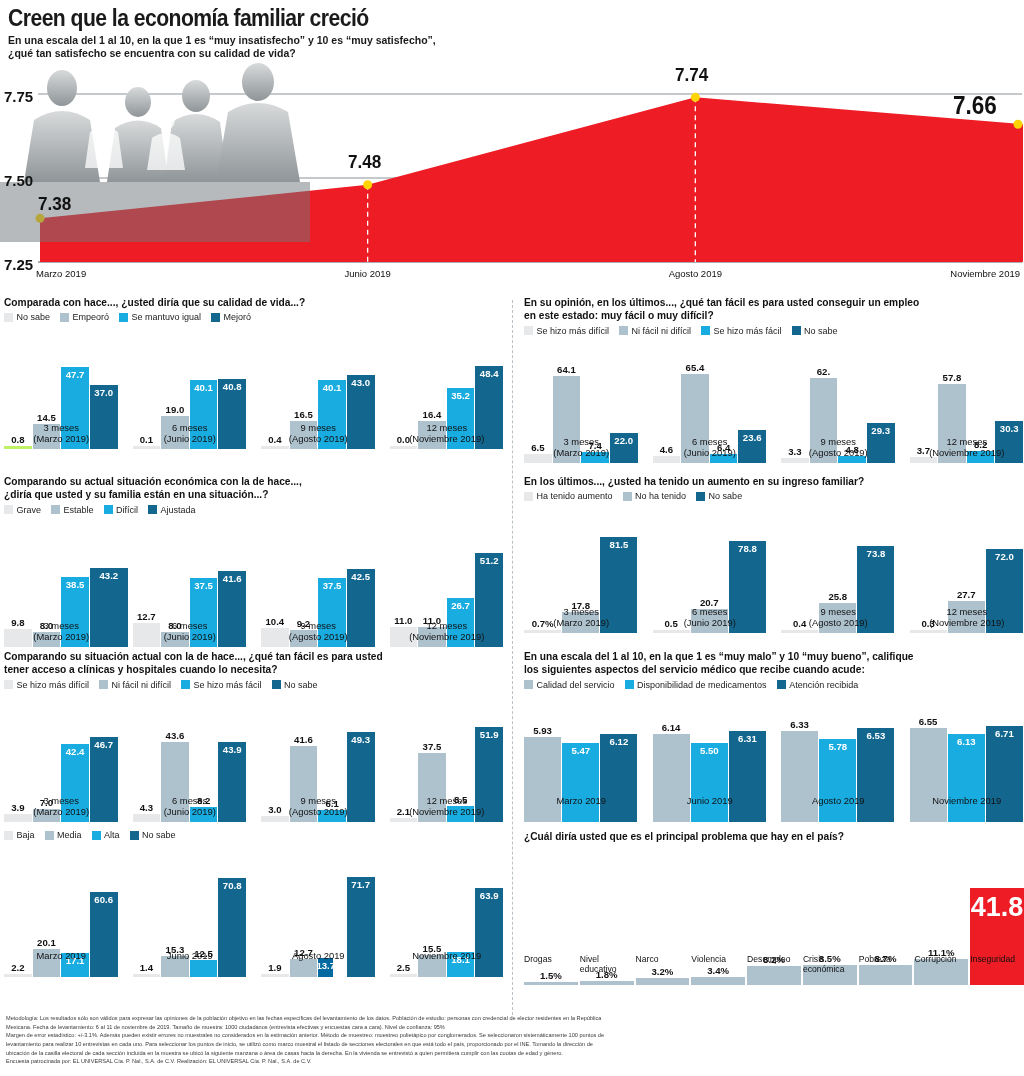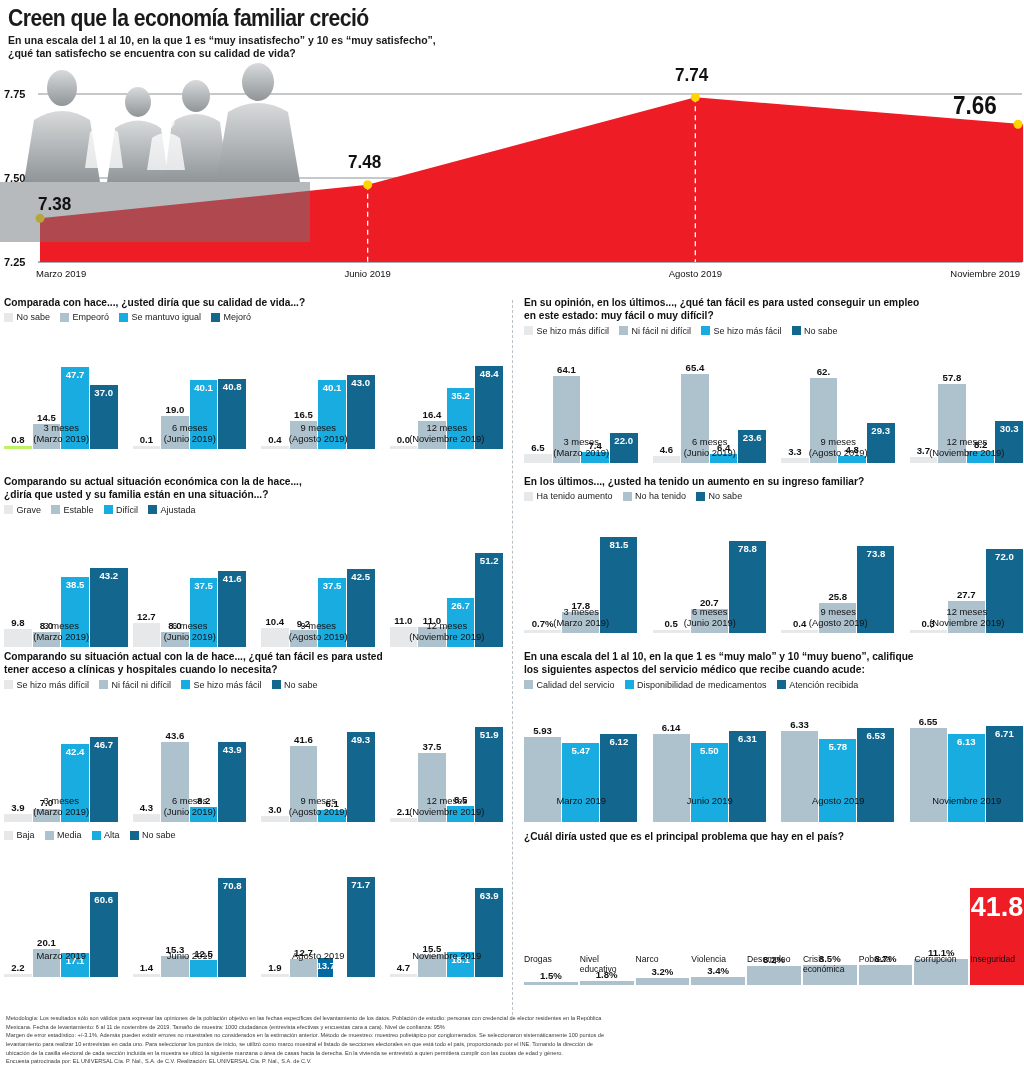--- a/index.html
+++ b/index.html
@@ -23,21 +23,21 @@
   }
   .sub-q { font-size:10.5px; font-weight:bold; line-height:1.25; margin:0; }
 
   
   .hero { position:relative; width:1024px; height:230px; margin-top:2px; }
   .hero svg { position:absolute; left:0; top:0; }
   .hero-photo {
     position:absolute; left:660px; top:0px; width:310px; height:180px;
     pointer-events:none;
   }
-  .ytick { position:absolute; font-size:11px; font-weight:bold; color:#111; }
+  .ytick { position:absolute; font-size:15px; font-weight:bold; color:#111; }
   .xlab { position:absolute; font-size:9.5px; color:#111; top:206px; }
   .pointlabel {
     position:absolute; font-weight:bold; color:#111;
     font-family:"Liberation Sans Narrow","Liberation Sans",sans-serif;
     transform:scaleX(0.9); transform-origin:left center;
   }
 
   
   .grid { position:absolute; top:296px; left:0; width:1024px; height:718px; }
   .col { position:absolute; top:0; width:508px; height:718px; }
@@ -475,21 +475,21 @@
             <div class="bar" style="left: 57.25px; width: 15px; height: 19.18px; background: #0369a1;">
               <span class="bar-val val-inside">13.7</span>
             </div>
             <div class="bar" style="left: 85.875px; width: 27.625px; height: 100.38px; background: rgb(19, 103, 143);">
               <span class="bar-val val-inside">71.7</span>
             </div>
           </div>
           <div class="cat" style="left: 257px; width: 114.5px; top: 108px;">Agosto 2019</div>
           <div class="group" style="left: 385.5px; width: 114.5px; height: 105px;">
             <div class="bar" style="left: 0px; width: 27.625px; height: 3.5px; background: rgb(230, 232, 234);">
-              <span class="bar-val val-above">4.7</span>
+              <span class="bar-val val-above">2.5</span>
             </div>
             <div class="bar" style="left: 28.625px; width: 27.625px; height: 21.7px; background: rgb(174, 194, 206);">
               <span class="bar-val val-above">15.5</span>
             </div>
             <div class="bar" style="left: 57.25px; width: 27.625px; height: 25.34px; background: rgb(24, 172, 224);">
               <span class="bar-val val-inside">18.1</span>
             </div>
             <div class="bar" style="left: 85.875px; width: 27.625px; height: 89.46px; background: rgb(19, 103, 143);">
               <span class="bar-val val-inside">63.9</span>
             </div>

